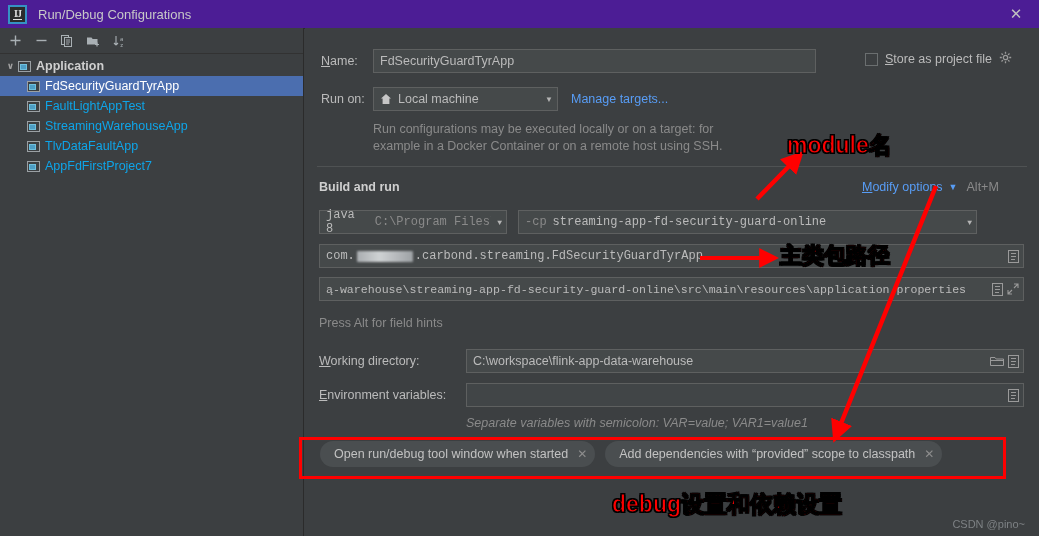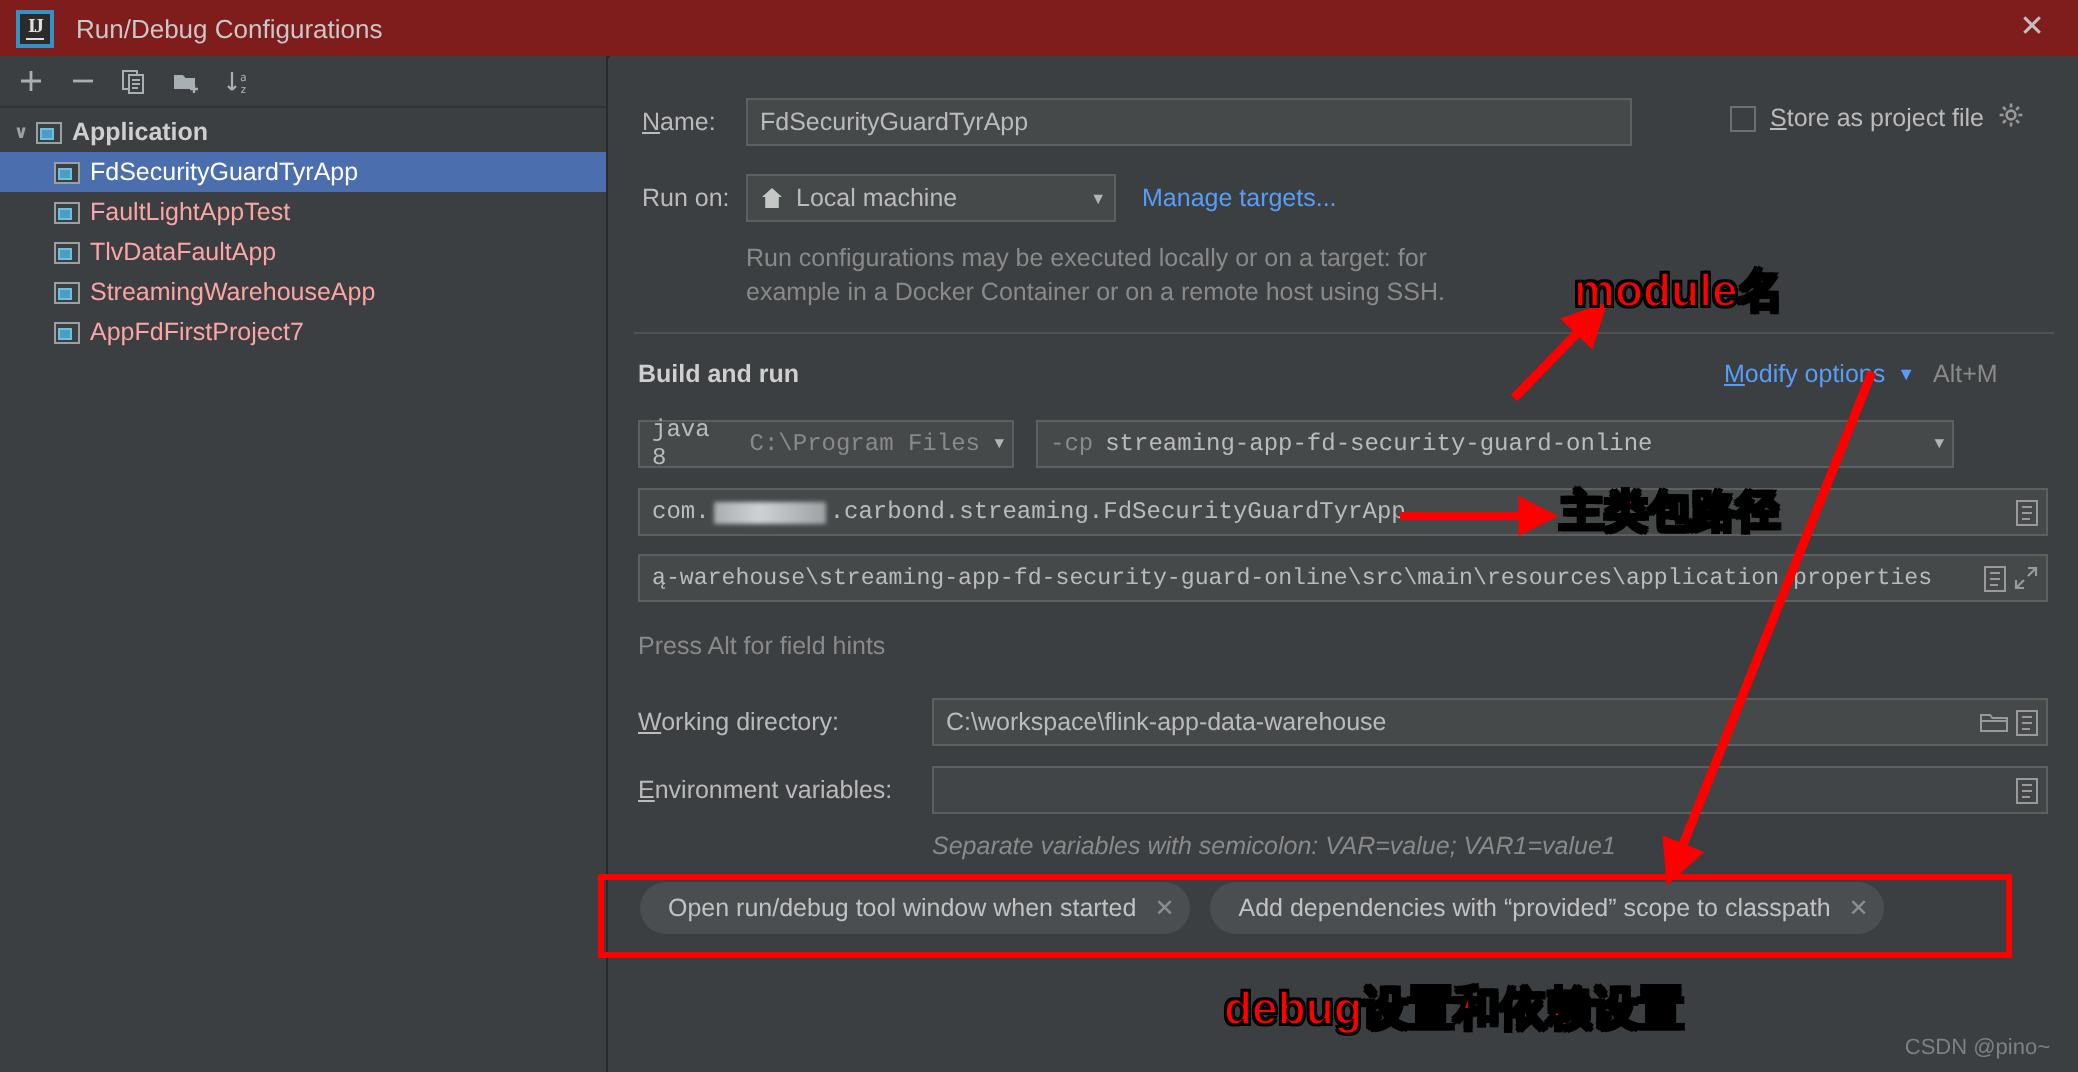--- a/index.html
+++ b/index.html
@@ -10,21 +10,21 @@
     font-size:12.5px;
     color:#bbbbbb;
     position:relative;
     -webkit-font-smoothing:antialiased;
   }
   .mono{font-family:"Liberation Mono","DejaVu Sans Mono",monospace;}
 
   
   #titlebar{
     position:absolute;left:0;top:0;width:1039px;height:28px;
-    background:#7f1d1d;border-bottom:1px solid #2b2b2b;
+    background:#4c1d95;border-bottom:1px solid #2b2b2b;
     display:flex;align-items:center;
   }
   #ij-logo{
     width:19px;height:19px;margin-left:8px;
     border:2px solid #3592c4;background:#2b2b2b;
     display:flex;align-items:center;justify-content:center;
     font-family:"Liberation Serif",serif;font-size:10px;font-weight:bold;
     color:#e0e0e0;letter-spacing:-1px;line-height:1;
     box-sizing:border-box;
   }
@@ -47,21 +47,21 @@
     border-bottom:1px solid #323232;padding-left:2px;
   }
   .tb-btn{
     width:26px;height:23px;display:flex;align-items:center;justify-content:center;
     color:#a9b0b4;cursor:default;
   }
   .tb-btn svg{display:block;}
   #lp-tree{padding-top:2px;}
   .tree-row{
     height:20px;display:flex;align-items:center;padding-left:4px;
-    color:#fca5a5;font-size:12.5px;cursor:default;
+    color:#0ea5e9;font-size:12.5px;cursor:default;
   }
   .tree-row.group{font-weight:bold;color:#cfcfcf;}
   .tree-row.selected{background:#4b6eaf;color:#ffffff;}
   .chev{
     width:13px;height:13px;display:flex;align-items:center;justify-content:center;
     color:#a0a0a0;font-size:9px;
   }
   .app-ico{
     width:13px;height:11px;margin-right:5px;margin-left:1px;
     border:1px solid #9aa0a4;background:#3c3f41;
@@ -206,26 +206,26 @@
       <span>FdSecurityGuardTyrApp</span>
     </div>
     <div class="tree-row">
       <div class="indent"></div>
       <div class="app-ico"></div>
       <span>FaultLightAppTest</span>
     </div>
     <div class="tree-row">
       <div class="indent"></div>
       <div class="app-ico"></div>
+      <span>StreamingWarehouseApp</span>
+    </div>
+    <div class="tree-row">
+      <div class="indent"></div>
+      <div class="app-ico"></div>
       <span>TlvDataFaultApp</span>
-    </div>
-    <div class="tree-row">
-      <div class="indent"></div>
-      <div class="app-ico"></div>
-      <span>StreamingWarehouseApp</span>
     </div>
     <div class="tree-row">
       <div class="indent"></div>
       <div class="app-ico"></div>
       <span>AppFdFirstProject7</span>
     </div>
   </div>
 </div>
 
 <div id="rightpanel">

